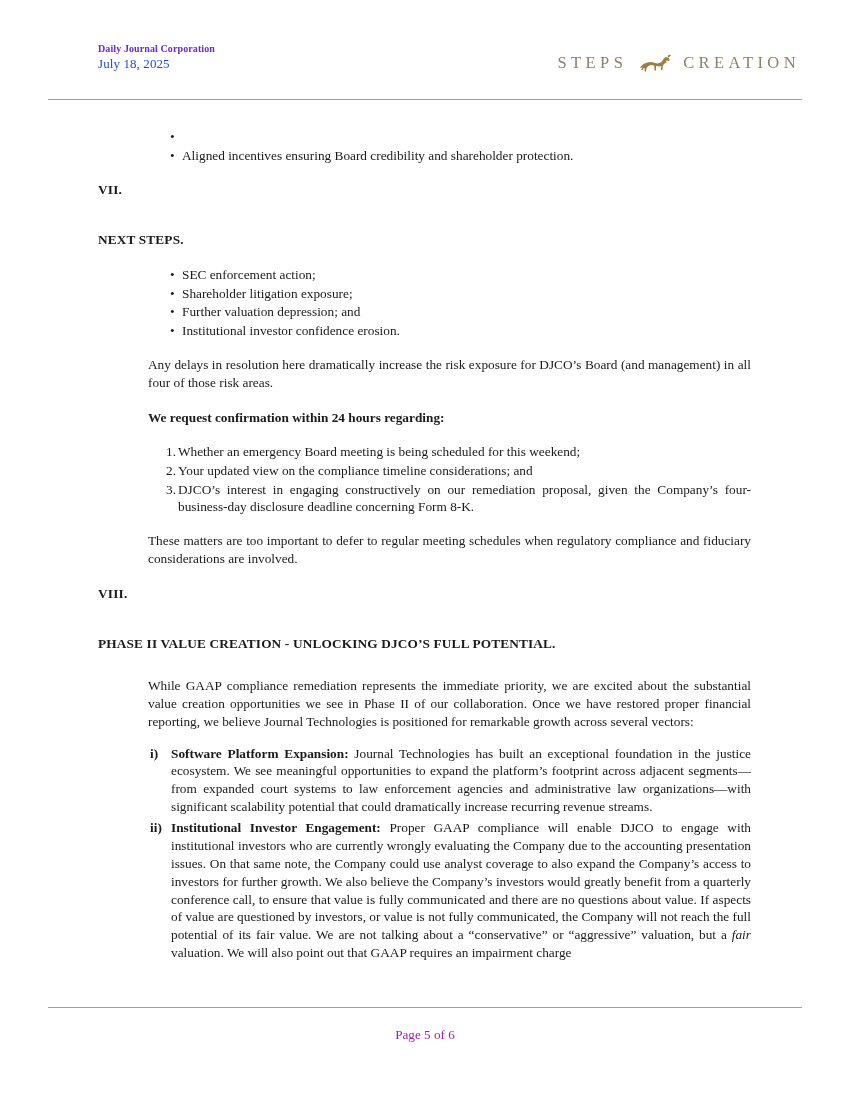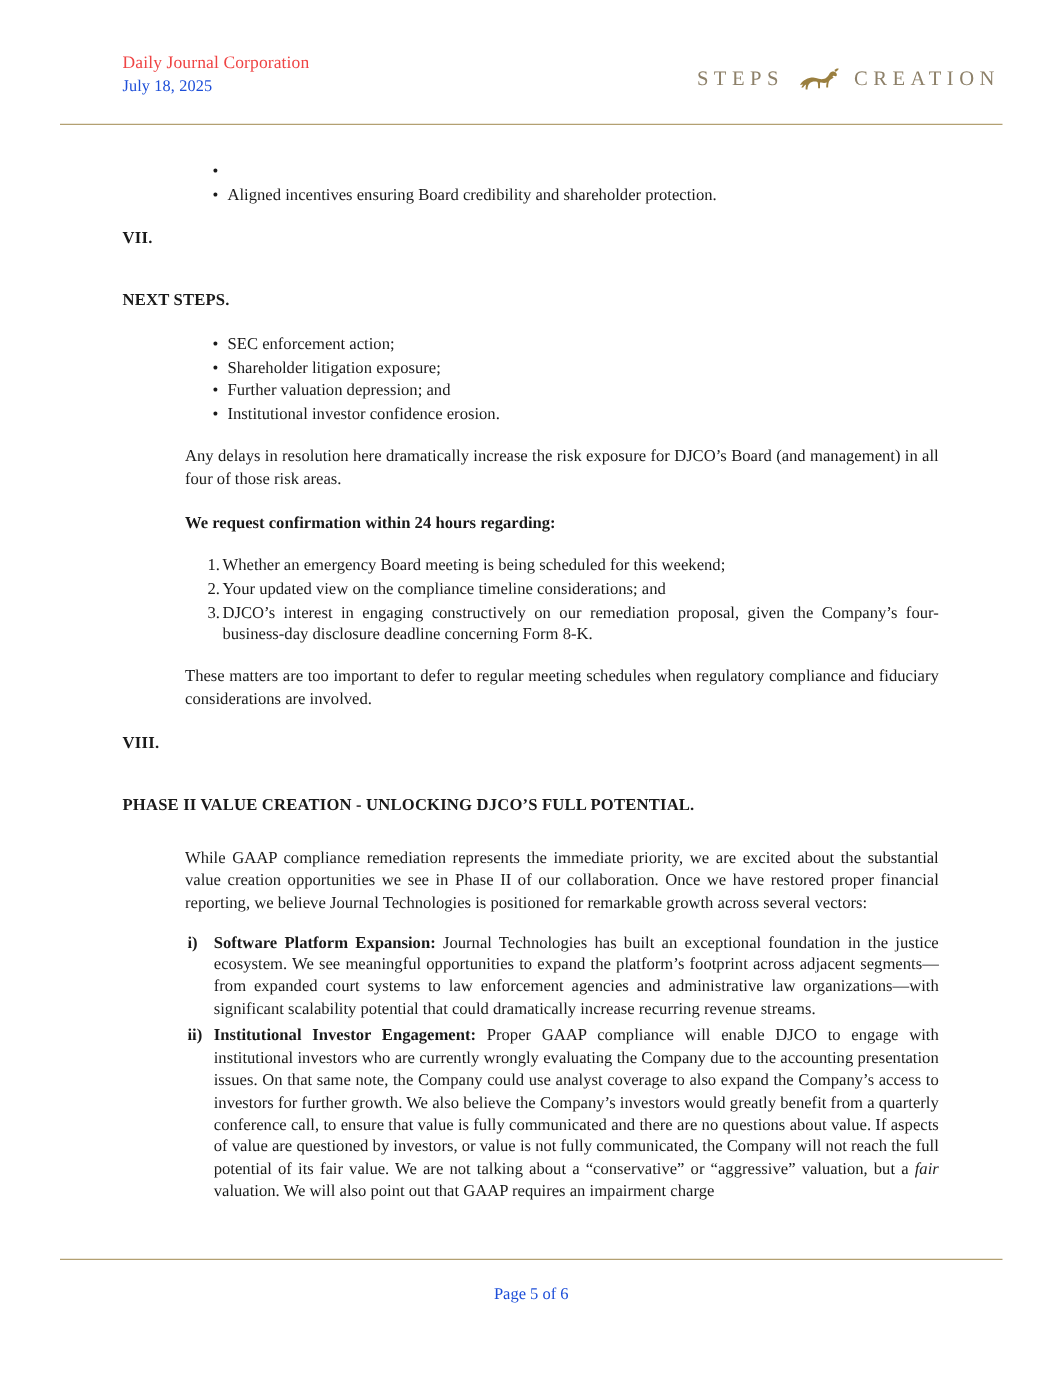--- a/index.html
+++ b/index.html
@@ -31,23 +31,23 @@
     display: flex;
     align-items: flex-start;
     justify-content: space-between;
   }
   .header-left {
     padding-left: 50px;
     line-height: 1.32;
   }
   .hdr-company {
     font-family: "Liberation Serif", "DejaVu Serif", serif;
-    font-size: 14px;
-    font-weight: 400;
-    color: #ef4444;
+    font-size: 10px;
+    font-weight: 700;
+    color: #6d28d9;
     letter-spacing: 0.1px;
     white-space: nowrap;
   }
   .hdr-date {
     font-family: "Liberation Serif", "DejaVu Serif", serif;
     font-size: 13px;
     font-weight: 400;
     color: #1d4ed8;
     letter-spacing: 0.1px;
     white-space: nowrap;
@@ -168,21 +168,21 @@
   .gap-before { margin-top: 2px; }
 
   
   .footer {
     position: absolute;
     left: 0;
     top: 1027px;
     width: 850px;
     text-align: center;
     font-size: 13.2px;
-    color: #1d4ed8;
+    color: #a21caf;
   }
 </style>
 </head>
 <body>
 
 <div class="page">
 
   <div class="header">
     <div class="header-left">
       <div class="hdr-company">Daily Journal Corporation</div>

